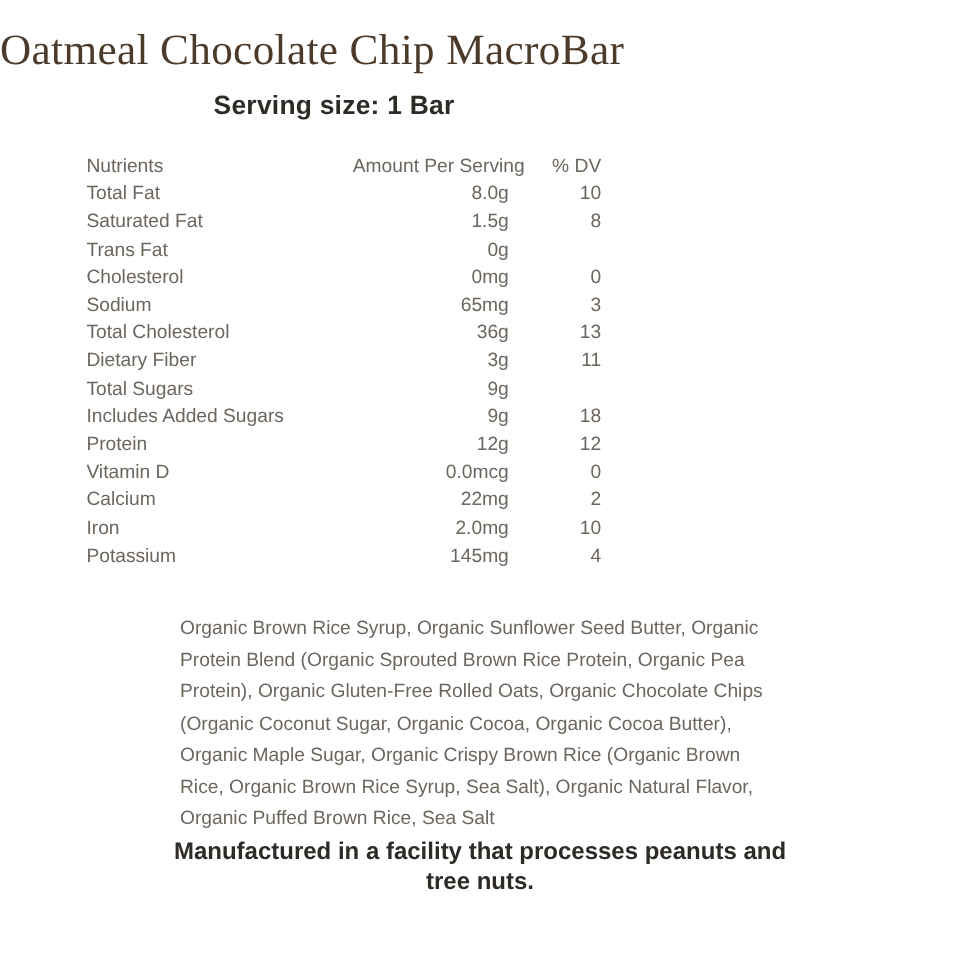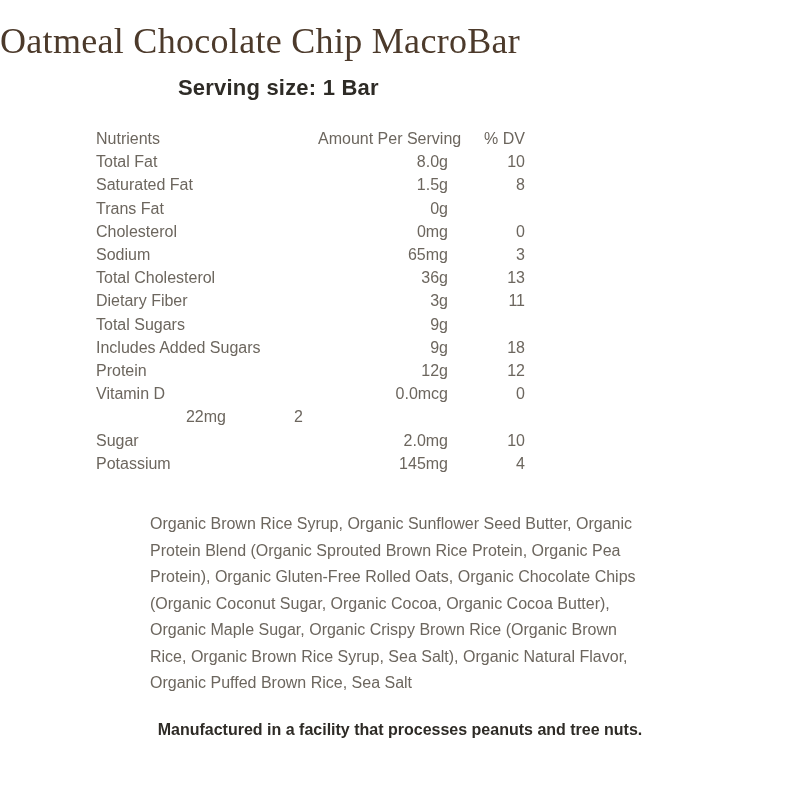--- a/index.html
+++ b/index.html
@@ -31,42 +31,42 @@
     color: var(--title);
   }
   .serving-size {
     margin: 13px 0 0 178px;
     font-size: 22px;
     font-weight: 700;
     letter-spacing: 0.2px;
     color: var(--emphasis-text);
   }
   .facts {
-    margin: 26px 0 0 96px;
+    margin: 26px 0 0 72px;
     width: 429px;
     font-size: 16px;
     color: var(--body-text);
   }
   .facts .row { display: flex; line-height: 23.2px; }
   .cell-nutrient { flex: 1; text-align: left; white-space: nowrap; }
   .cell-amount { width: 130px; text-align: right; white-space: nowrap; }
   .cell-dv { width: 77px; text-align: right; white-space: nowrap; }
   .ingredients {
     width: 500px;
     margin: 36px auto 0;
     text-align: left;
     font-size: 16px;
     line-height: 26.5px;
     color: var(--body-text);
   }
   .allergen {
     width: 540px;
-    margin: 20px auto 0;
+    margin: 1px auto 0;
     text-align: center;
-    font-size: 16px;
+    font-size: 20px;
     line-height: 25px;
     font-weight: 700;
     color: var(--emphasis-text);
   }
 </style>
 </head>
 <body>
 
 <div class="page">
 
@@ -130,25 +130,26 @@
       <span class="cell-nutrient">Protein</span>
       <span class="cell-amount">12g</span>
       <span class="cell-dv">12</span>
     </div>
     <div class="row">
       <span class="cell-nutrient">Vitamin D</span>
       <span class="cell-amount">0.0mcg</span>
       <span class="cell-dv">0</span>
     </div>
     <div class="row">
+      <span class="cell-nutrient">Calcium</span>
       <span class="cell-amount">22mg</span>
       <span class="cell-dv">2</span>
     </div>
     <div class="row">
-      <span class="cell-nutrient">Sugar</span>
+      <span class="cell-nutrient">Iron</span>
       <span class="cell-amount">2.0mg</span>
       <span class="cell-dv">10</span>
     </div>
     <div class="row">
       <span class="cell-nutrient">Potassium</span>
       <span class="cell-amount">145mg</span>
       <span class="cell-dv">4</span>
     </div>
   </div>
 

